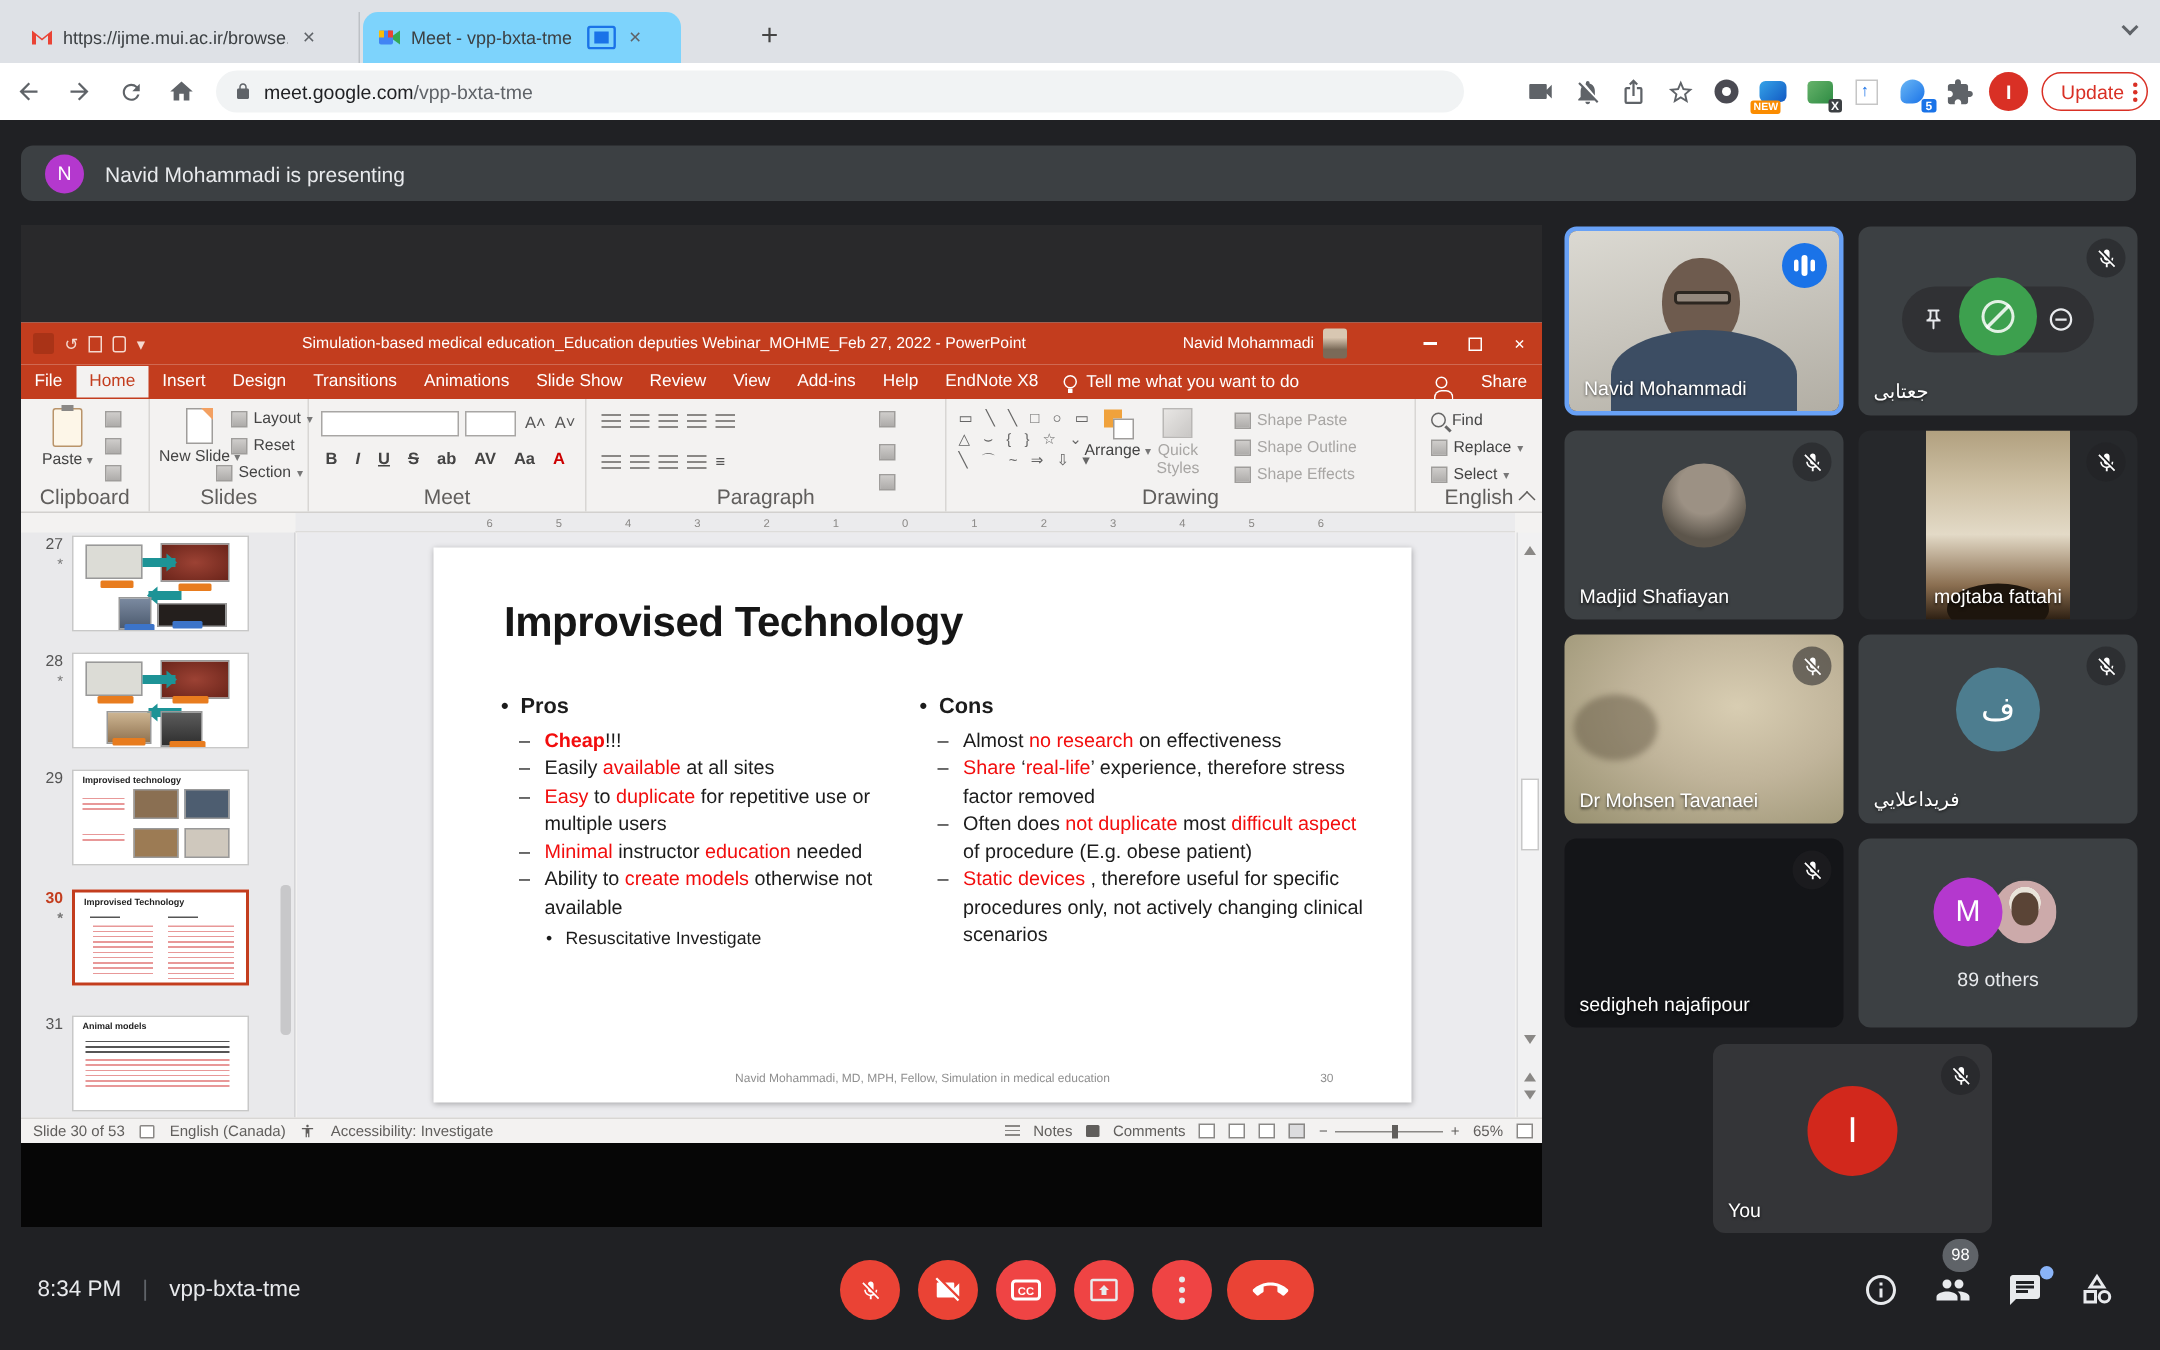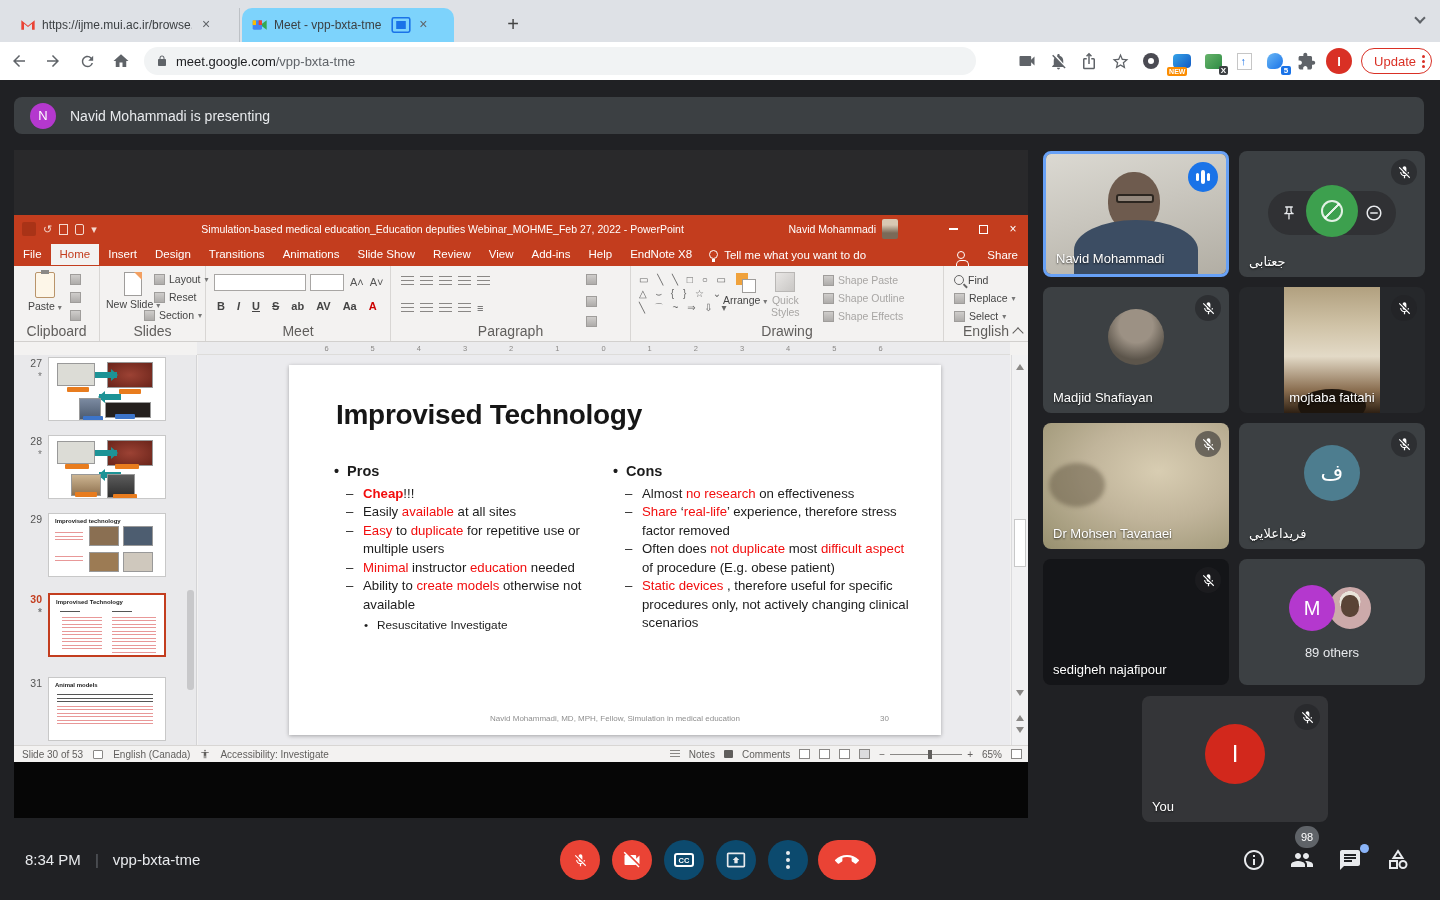--- a/index.html
+++ b/index.html
@@ -215,21 +215,21 @@
   .t9{left:99px;top:545px;width:186px;height:126px;background:#343538}
   .av9{background:#d2281c;color:#fff;font-size:24px;display:flex;align-items:center;justify-content:center;left:63px;top:28px;width:60px;height:60px}
 
   
   .bottombar{position:absolute;left:0;bottom:0;width:1440px;height:78px;background:#202124}
   .meet-info{position:absolute;left:25px;top:29px;display:flex;align-items:center;gap:14px;
     font-size:15px;color:#e8eaed}
   .meet-info .sep{color:#5f6368}
   .cbtn{position:absolute;top:840px;width:40px;height:40px;border-radius:50%;display:flex;align-items:center;justify-content:center}
   .cbtn.red{background:#ea4335}
-  .cbtn.gry{background:#0c4a6e}
+  .cbtn.gry{background:#ef4444}
   .ccbox{width:20px;height:14px;border:2px solid #fff;border-radius:3px;color:#fff;font-size:7.5px;font-weight:bold;
     display:flex;align-items:center;justify-content:center}
   .endcall{position:absolute;left:818px;top:840px;width:58px;height:40px;border-radius:20px;background:#ea4335;
     display:flex;align-items:center;justify-content:center}
   .dots3{display:flex;flex-direction:column;gap:3px}
   .dots3 i{width:4px;height:4px;border-radius:50%;background:#e8eaed}
   .rbtn{position:absolute;top:848px;width:24px;height:24px}
   .pbadge{position:absolute;left:1295px;top:826px;min-width:24px;height:22px;border-radius:11px;background:#5f6368;
     color:#fff;font-size:11px;display:flex;align-items:center;justify-content:center;padding:0 4px;z-index:2}
   .bluedot{position:absolute;left:1360px;top:844px;width:9px;height:9px;border-radius:50%;background:#8ab4f8}

